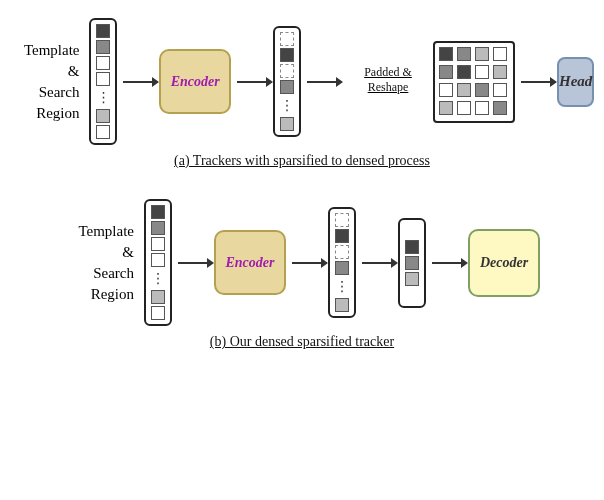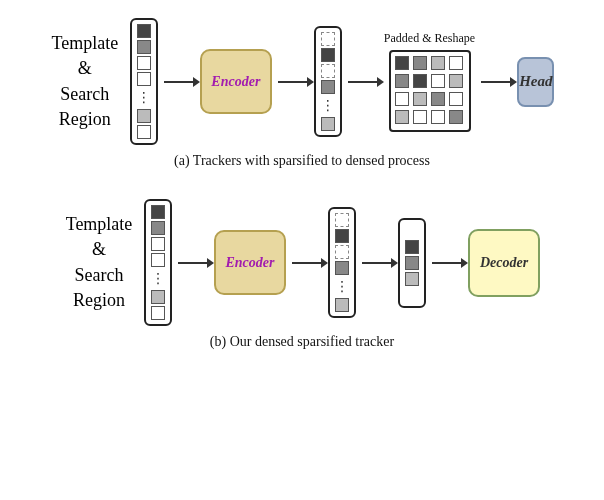--- a/index.html
+++ b/index.html
@@ -25,22 +25,22 @@
 
     .diagram-row {
       display: flex;
       align-items: center;
       justify-content: center;
       gap: 0px;
       position: relative;
     }
 
     .label-left {
-      font-size: 18px;
-      text-align: center;
+      font-size: 15px;
+      text-align: right;
       line-height: 1.4;
       margin-right: 10px;
       width: 70px;
     }
 
     
     .token-col {
       display: flex;
       flex-direction: column;
       align-items: center;
@@ -178,26 +178,28 @@
       color: #111;
     }
 
     
     .caption {
       font-size: 14px;
       text-align: center;
       margin-top: 8px;
       margin-bottom: 6px;
       color: #111;
+      text-decoration: underline;
     }
 
     .grid-area {
       display: flex;
-      flex-direction: column;
-      align-items: center;
+      flex-direction: row;
+      align-items: center;
+      text-decoration: underline;
     }
 
   </style>
 </head>
 <body>
 
 <div class="diagram-section">
   <div class="diagram-row">
 
     <div class="label-left">

